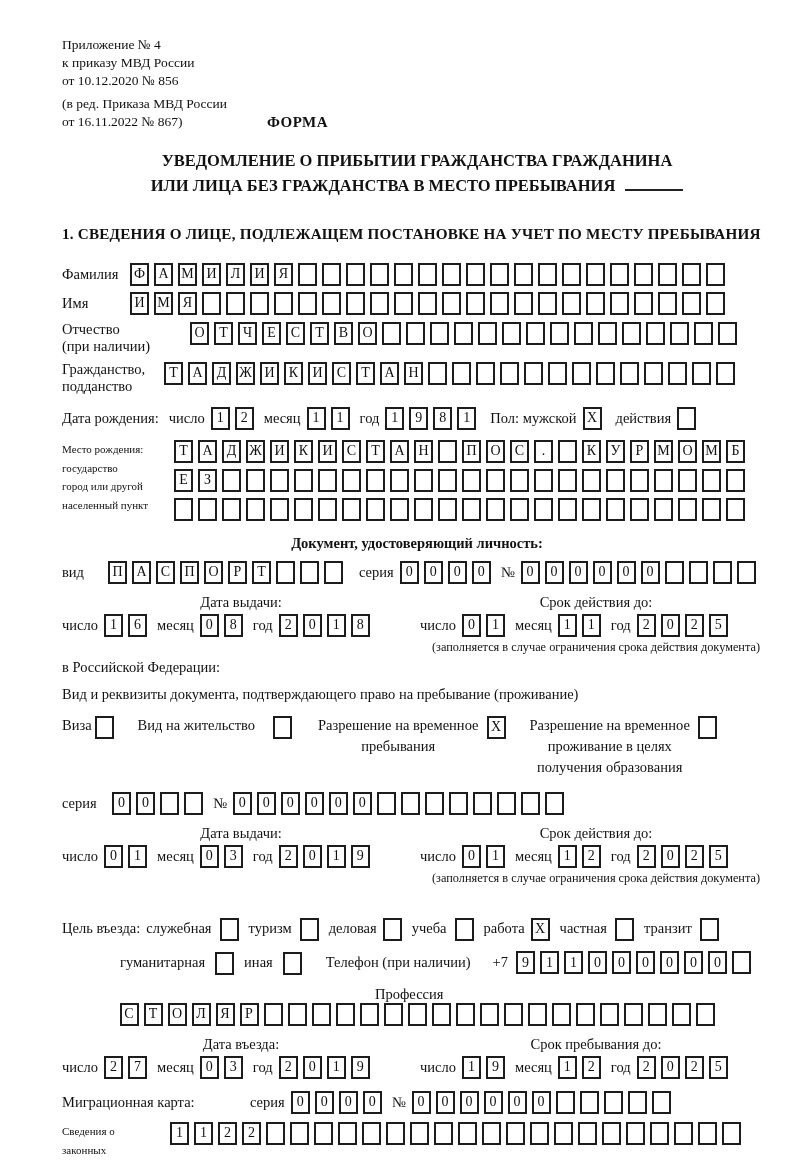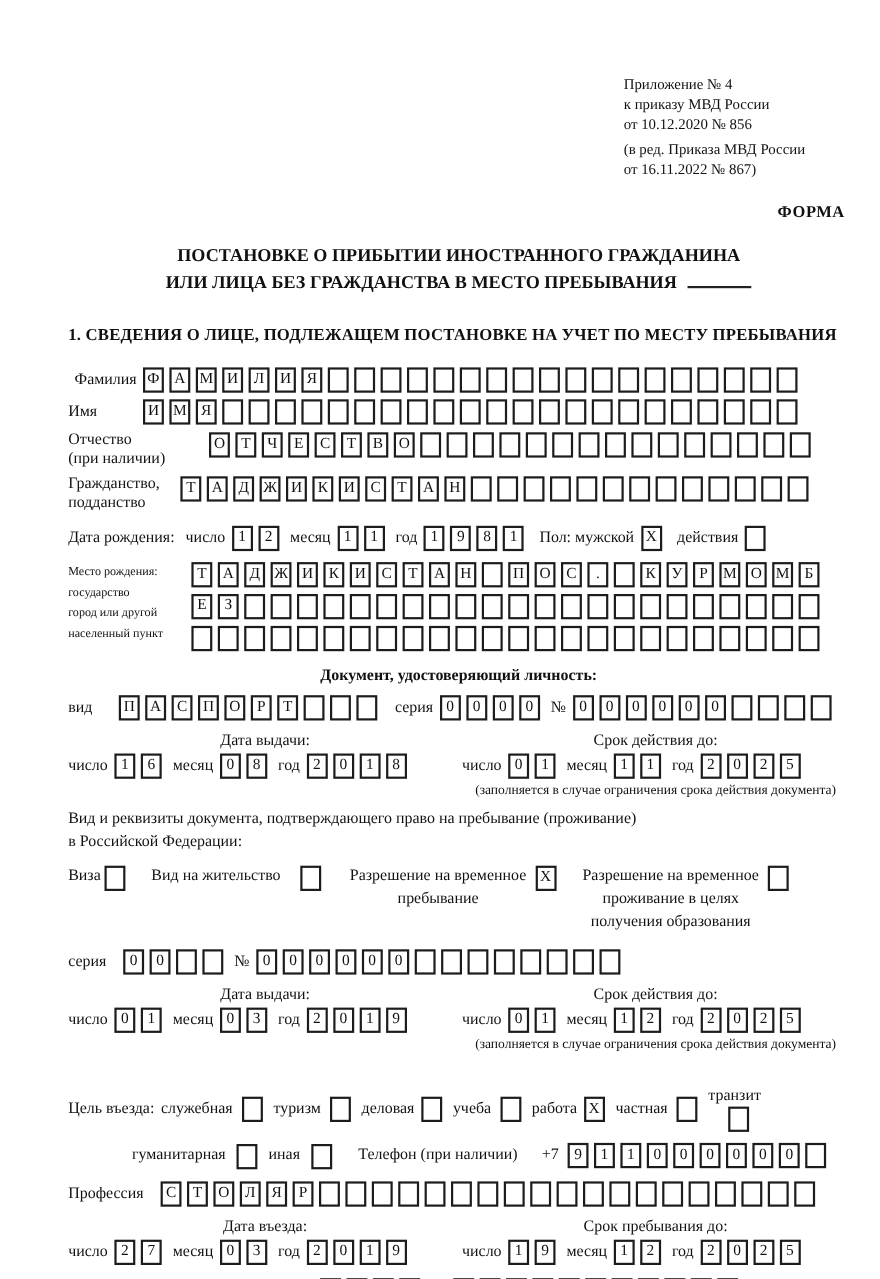--- a/index.html
+++ b/index.html
@@ -2,21 +2,21 @@
 <html><head>
 <meta charset="utf-8">
 <style>
   html,body{margin:0;padding:0;background:#ffffff;}
   .page{
     width:800px;min-height:1163px;margin:0 auto;background:#fff;color:#111;
     font-family:"Liberation Serif","DejaVu Serif",serif;
     box-sizing:border-box;padding:36px 28px 30px 62px;font-size:14.5px;
   }
   
-  .hdr{display:flex;flex-direction:column;align-items:flex-end;margin-top:32px;}
+  .hdr{display:flex;flex-direction:row;align-items:flex-end;}
   .hdr-block{width:205px;text-align:left;font-size:13.5px;line-height:1.35;}
   .hdr-block .gap{height:4px;}
   .forma{font-weight:bold;font-size:15px;letter-spacing:.5px;margin-top:22px;margin-right:4px;}
   
   .title{ text-align:center;font-weight:bold;font-size:16.5px;line-height:1.5;margin-top:18px;}
   .blankline{display:inline-block;width:58px;border-bottom:2px solid #222;height:14px;margin-left:10px;}
   .sec1{font-weight:bold;font-size:15.2px;margin-top:26px;letter-spacing:.2px;}
   
   .frow{display:flex;align-items:center;margin-top:9px;}
   .frow.tight{margin-top:6px;}
@@ -61,28 +61,28 @@
       <div>к приказу МВД России</div>
       <div>от 10.12.2020 № 856</div>
       <div class="gap"></div>
       <div>(в ред. Приказа МВД России</div>
       <div>от 16.11.2022 № 867)</div>
     </div>
     <div class="forma">ФОРМА</div>
   </div>
 
   <div class="title">
-    <div>ПОСТАНОВКЕ О ПРИБЫТИИ ИНОСТРАННОГО ГРАЖДАНИНА</div>
+    <div>УВЕДОМЛЕНИЕ О ПРИБЫТИИ ГРАЖДАНСТВА ГРАЖДАНИНА</div>
     <div><span>ИЛИ ЛИЦА БЕЗ ГРАЖДАНСТВА В МЕСТО ПРЕБЫВАНИЯ</span><span class="blankline"></span></div>
   </div>
 
   <div class="sec1">1. СВЕДЕНИЯ О ЛИЦЕ, ПОДЛЕЖАЩЕМ ПОСТАНОВКЕ НА УЧЕТ ПО МЕСТУ ПРЕБЫВАНИЯ</div>
 
   <div class="frow" style="margin-top:20px;">
-    <span class="lbl" style="width:68px;text-align:center;">Фамилия</span>
+    <span class="lbl" style="width:68px;">Фамилия</span>
     <span class="cells">
         <span class="cell">Ф</span>
         <span class="cell">А</span>
         <span class="cell">М</span>
         <span class="cell">И</span>
         <span class="cell">Л</span>
         <span class="cell">И</span>
         <span class="cell">Я</span>
         <span class="cell"></span>
         <span class="cell"></span>
@@ -398,40 +398,40 @@
             <span class="cell">2</span>
             <span class="cell">0</span>
             <span class="cell">2</span>
             <span class="cell">5</span>
           </span>
       </div>
       <div class="dnote">(заполняется в случае ограничения срока действия документа)</div>
     </div>
   </div>
 
+  <div class="plain" style="margin-top:4px;">в Российской Федерации:</div>
   <div class="plain">Вид и реквизиты документа, подтверждающего право на пребывание (проживание)</div>
-  <div class="plain" style="margin-top:4px;">в Российской Федерации:</div>
 
   <div class="optrow">
     <div class="opt">
       <span class="opt-label">Виза</span>
       <span class="cells" style="margin-left:3px;">
           <span class="cell"></span>
         </span>
     </div>
     <div class="opt" style="margin-left:10px;">
       <span class="opt-label">Вид на жительство</span>
       <span class="cells" style="margin-left:18px;">
           <span class="cell"></span>
         </span>
     </div>
     <div class="opt" style="margin-left:12px;">
       <span class="opt-label">
         <span>Разрешение на временное</span><br>
-        <span>пребывание</span>
+        <span>пребывания</span>
       </span>
       <span class="cells">
           <span class="cell">X</span>
         </span>
     </div>
     <div class="opt" style="margin-left:10px;margin-right:0;">
       <span class="opt-label">
         <span>Разрешение на временное</span><br>
         <span>проживание в целях</span><br>
         <span>получения образования</span>
@@ -548,21 +548,21 @@
       <span class="cells" style="margin-left:6px;">
           <span class="cell">X</span>
         </span>
     </span>
     <span class="opt">
       <span>частная</span>
       <span class="cells" style="margin-left:8px;">
           <span class="cell"></span>
         </span>
     </span>
-    <span class="opt" style="margin-right:0;flex-direction:column;">
+    <span class="opt" style="margin-right:0;">
       <span>транзит</span>
       <span class="cells" style="margin-left:8px;">
           <span class="cell"></span>
         </span>
     </span>
   </div>
 
   <div class="frow inline-opts" style="margin-top:10px;padding-left:58px;">
     <span class="opt">
       <span>гуманитарная</span>
@@ -585,21 +585,21 @@
         <span class="cell">0</span>
         <span class="cell">0</span>
         <span class="cell">0</span>
         <span class="cell">0</span>
         <span class="cell">0</span>
         <span class="cell">0</span>
         <span class="cell"></span>
       </span>
   </div>
 
-  <div class="frow" style="margin-top:11px;">
+  <div class="frow" style="margin-top:11px;flex-direction:column;">
     <span class="lbl" style="width:84px;">Профессия</span>
     <span class="cells">
         <span class="cell">С</span>
         <span class="cell">Т</span>
         <span class="cell">О</span>
         <span class="cell">Л</span>
         <span class="cell">Я</span>
         <span class="cell">Р</span>
         <span class="cell"></span>
         <span class="cell"></span>

